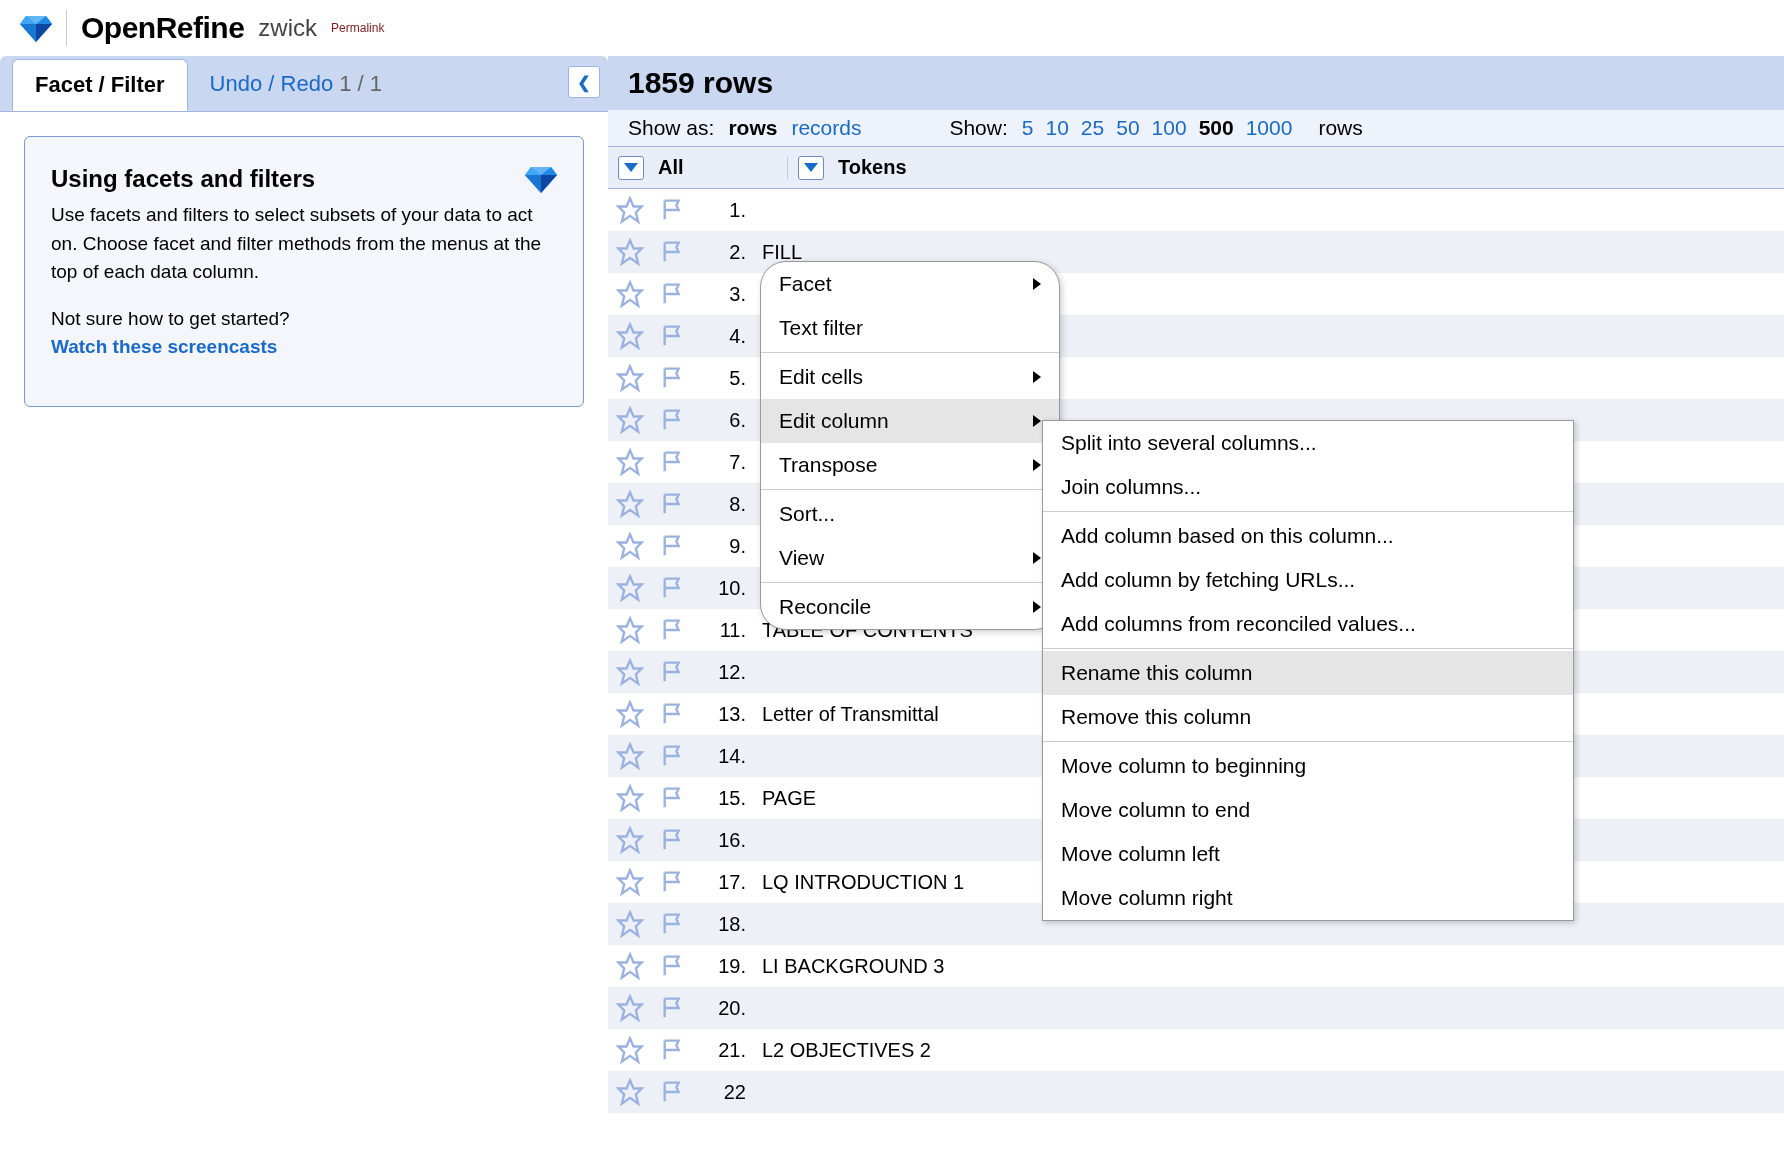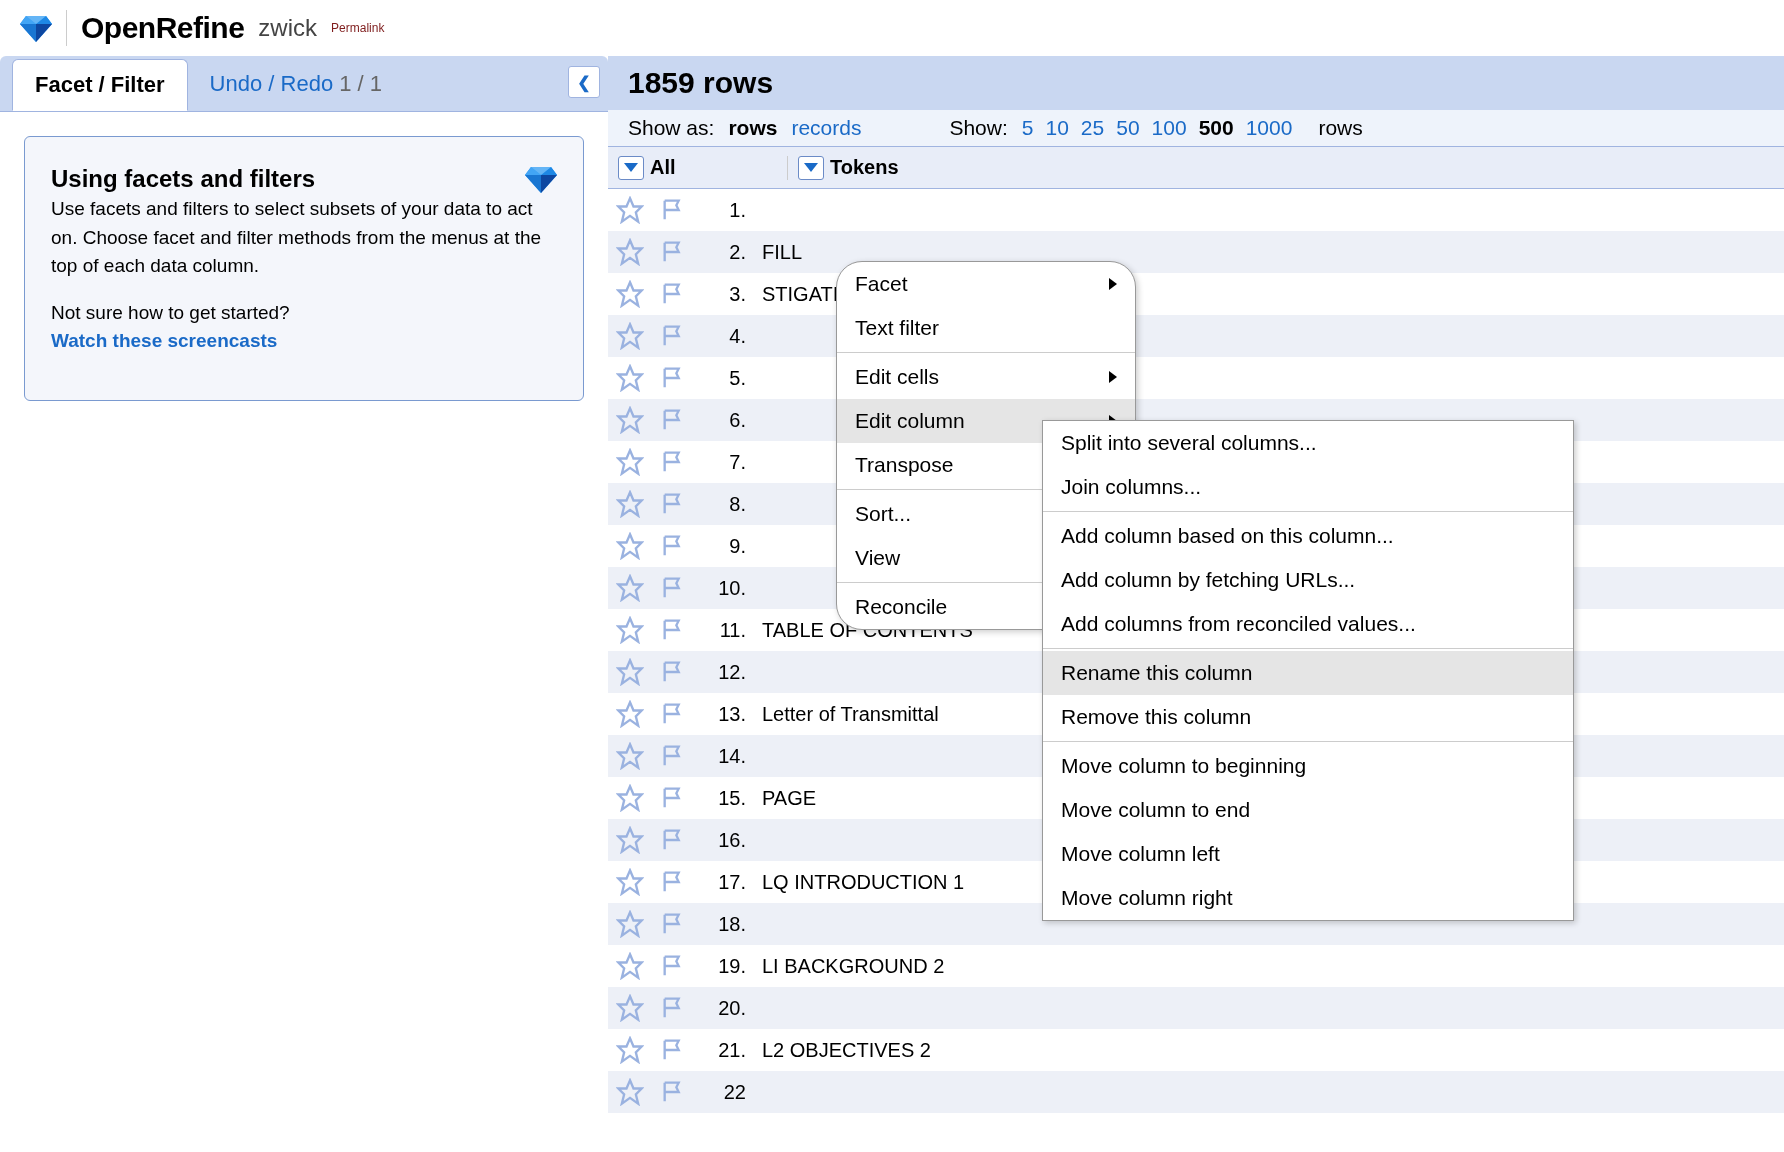--- a/index.html
+++ b/index.html
@@ -15,51 +15,51 @@
 .left { width: 608px; }
 .right { flex: 1; }
 
 .tabbar { display: flex; align-items: center; background: #c9d7f1; border-bottom: 1px solid #a0b4e0; height: 56px; padding-left: 12px; position: relative; border-radius: 6px 6px 0 0; }
 .tab { padding: 12px 22px; font-size: 22px; color: #1a6ac7; cursor: pointer; }
 .tab.active { background: #fff; color: #000; border: 1px solid #a0b4e0; border-bottom: 1px solid #fff; border-radius: 6px 6px 0 0; position: relative; top: 1px; font-weight: bold; }
 .tab .count { color: #666; font-weight: normal; }
 .collapse-btn { position: absolute; right: 8px; top: 10px; width: 32px; height: 32px; border: 1px solid #a0b4e0; background: #fff; display: flex; align-items: center; justify-content: center; color: #1a6ac7; font-weight: bold; border-radius: 3px; cursor: pointer; }
 
 .facet-panel { margin: 24px; border: 1px solid #7a9ad0; border-radius: 6px; padding: 26px 26px; background: #f4f6fb; }
-.facet-panel h2 { font-size: 24px; font-weight: bold; margin-bottom: 0; display: flex; align-items: center; }
+.facet-panel h2 { font-size: 24px; font-weight: bold; margin-bottom: 6px; display: flex; align-items: center; }
 .facet-panel h2 .logo-diamond { margin-left: auto; }
 .facet-panel p { font-size: 19px; line-height: 1.5; margin-bottom: 18px; }
 .facet-panel a { color: #1a6ac7; font-weight: bold; text-decoration: none; }
 
 .rows-header { background: #c9d7f1; padding: 10px 20px; font-size: 30px; font-weight: 900; }
 .toolbar { background: #eef3fb; padding: 6px 20px; display: flex; align-items: center; gap: 14px; font-size: 21px; border-bottom: 1px solid #a0b4e0; }
 .toolbar .label { color: #000; }
 .toolbar .opt { color: #1a6ac7; cursor: pointer; }
 .toolbar .opt.sel { color: #000; font-weight: bold; cursor: default; }
 .toolbar .spacer { flex: 0 0 60px; }
 
 .grid-head { display: flex; background: #e8edf8; border-bottom: 1px solid #a0b4e0; height: 42px; align-items: center; }
-.colhead { display: flex; align-items: center; gap: 6px; font-size: 20px; font-weight: bold; padding: 0 10px; }
+.colhead { display: flex; align-items: center; gap: 14px; font-size: 20px; font-weight: bold; padding: 0 10px; }
 .colhead.c-all { width: 180px; border-right: 1px solid #ccc; }
 .dd-btn { width: 26px; height: 24px; border: 1px solid #6b8bc7; background: #fff; display: inline-flex; align-items: center; justify-content: center; border-radius: 3px; cursor: pointer; }
 .dd-btn .tri { width: 0; height: 0; border-left: 7px solid transparent; border-right: 7px solid transparent; border-top: 9px solid #1a6ac7; }
 
 .grid { position: relative; }
 .row { display: flex; height: 42px; align-items: center; font-size: 20px; }
 .row.even { background: #fff; }
 .row.odd { background: #edf0f7; }
 .cell-star { width: 44px; display: flex; justify-content: center; }
 .cell-flag { width: 44px; display: flex; justify-content: center; }
 .cell-num { width: 56px; text-align: right; padding-right: 6px; }
 .cell-token { flex: 1; padding-left: 10px; }
 
 .star-icon, .flag-icon { width: 28px; height: 28px; stroke: #9ab2e0; fill: none; stroke-width: 2; }
 
 .menu { position: absolute; background: #fff; border: 1px solid #999; box-shadow: 2px 2px 6px rgba(0,0,0,0.2); font-size: 21px; z-index: 10; }
-.menu1 { left: 836px; top: 261px; width: 300px; border-radius: 26px; }
+.menu1 { left: 760px; top: 261px; width: 300px; border-radius: 26px; }
 .menu2 { left: 1042px; top: 420px; width: 532px; }
 .menu-item { padding: 10px 18px; display: flex; align-items: center; cursor: pointer; }
 .menu-item:hover, .menu-item.highlight { background: #e5e5e5; }
 .menu-item .arrow { margin-left: auto; width: 0; height: 0; border-top: 6px solid transparent; border-bottom: 6px solid transparent; border-left: 8px solid #000; }
 .menu-sep { height: 1px; background: #ccc; margin: 2px 0; }
 
 </style>
 </head>
 <body>
 
@@ -394,21 +394,21 @@
             <svg class="star-icon" viewBox="0 0 24 24">
               <polygon points="12,2 15,9 22,9 17,14 19,22 12,17 5,22 7,14 2,9 9,9"></polygon>
             </svg>
           </div>
           <div class="cell-flag">
             <svg class="flag-icon" viewBox="0 0 24 24">
               <path d="M4 4v16 M4 4h12l-2 4 2 4H4"></path>
             </svg>
           </div>
           <div class="cell-num">19.</div>
-          <div class="cell-token">LI BACKGROUND 2</div>
+          <div class="cell-token">LI BACKGROUND 3</div>
         </div>
         <div class="row odd">
           <div class="cell-star">
             <svg class="star-icon" viewBox="0 0 24 24">
               <polygon points="12,2 15,9 22,9 17,14 19,22 12,17 5,22 7,14 2,9 9,9"></polygon>
             </svg>
           </div>
           <div class="cell-flag">
             <svg class="flag-icon" viewBox="0 0 24 24">
               <path d="M4 4v16 M4 4h12l-2 4 2 4H4"></path>

